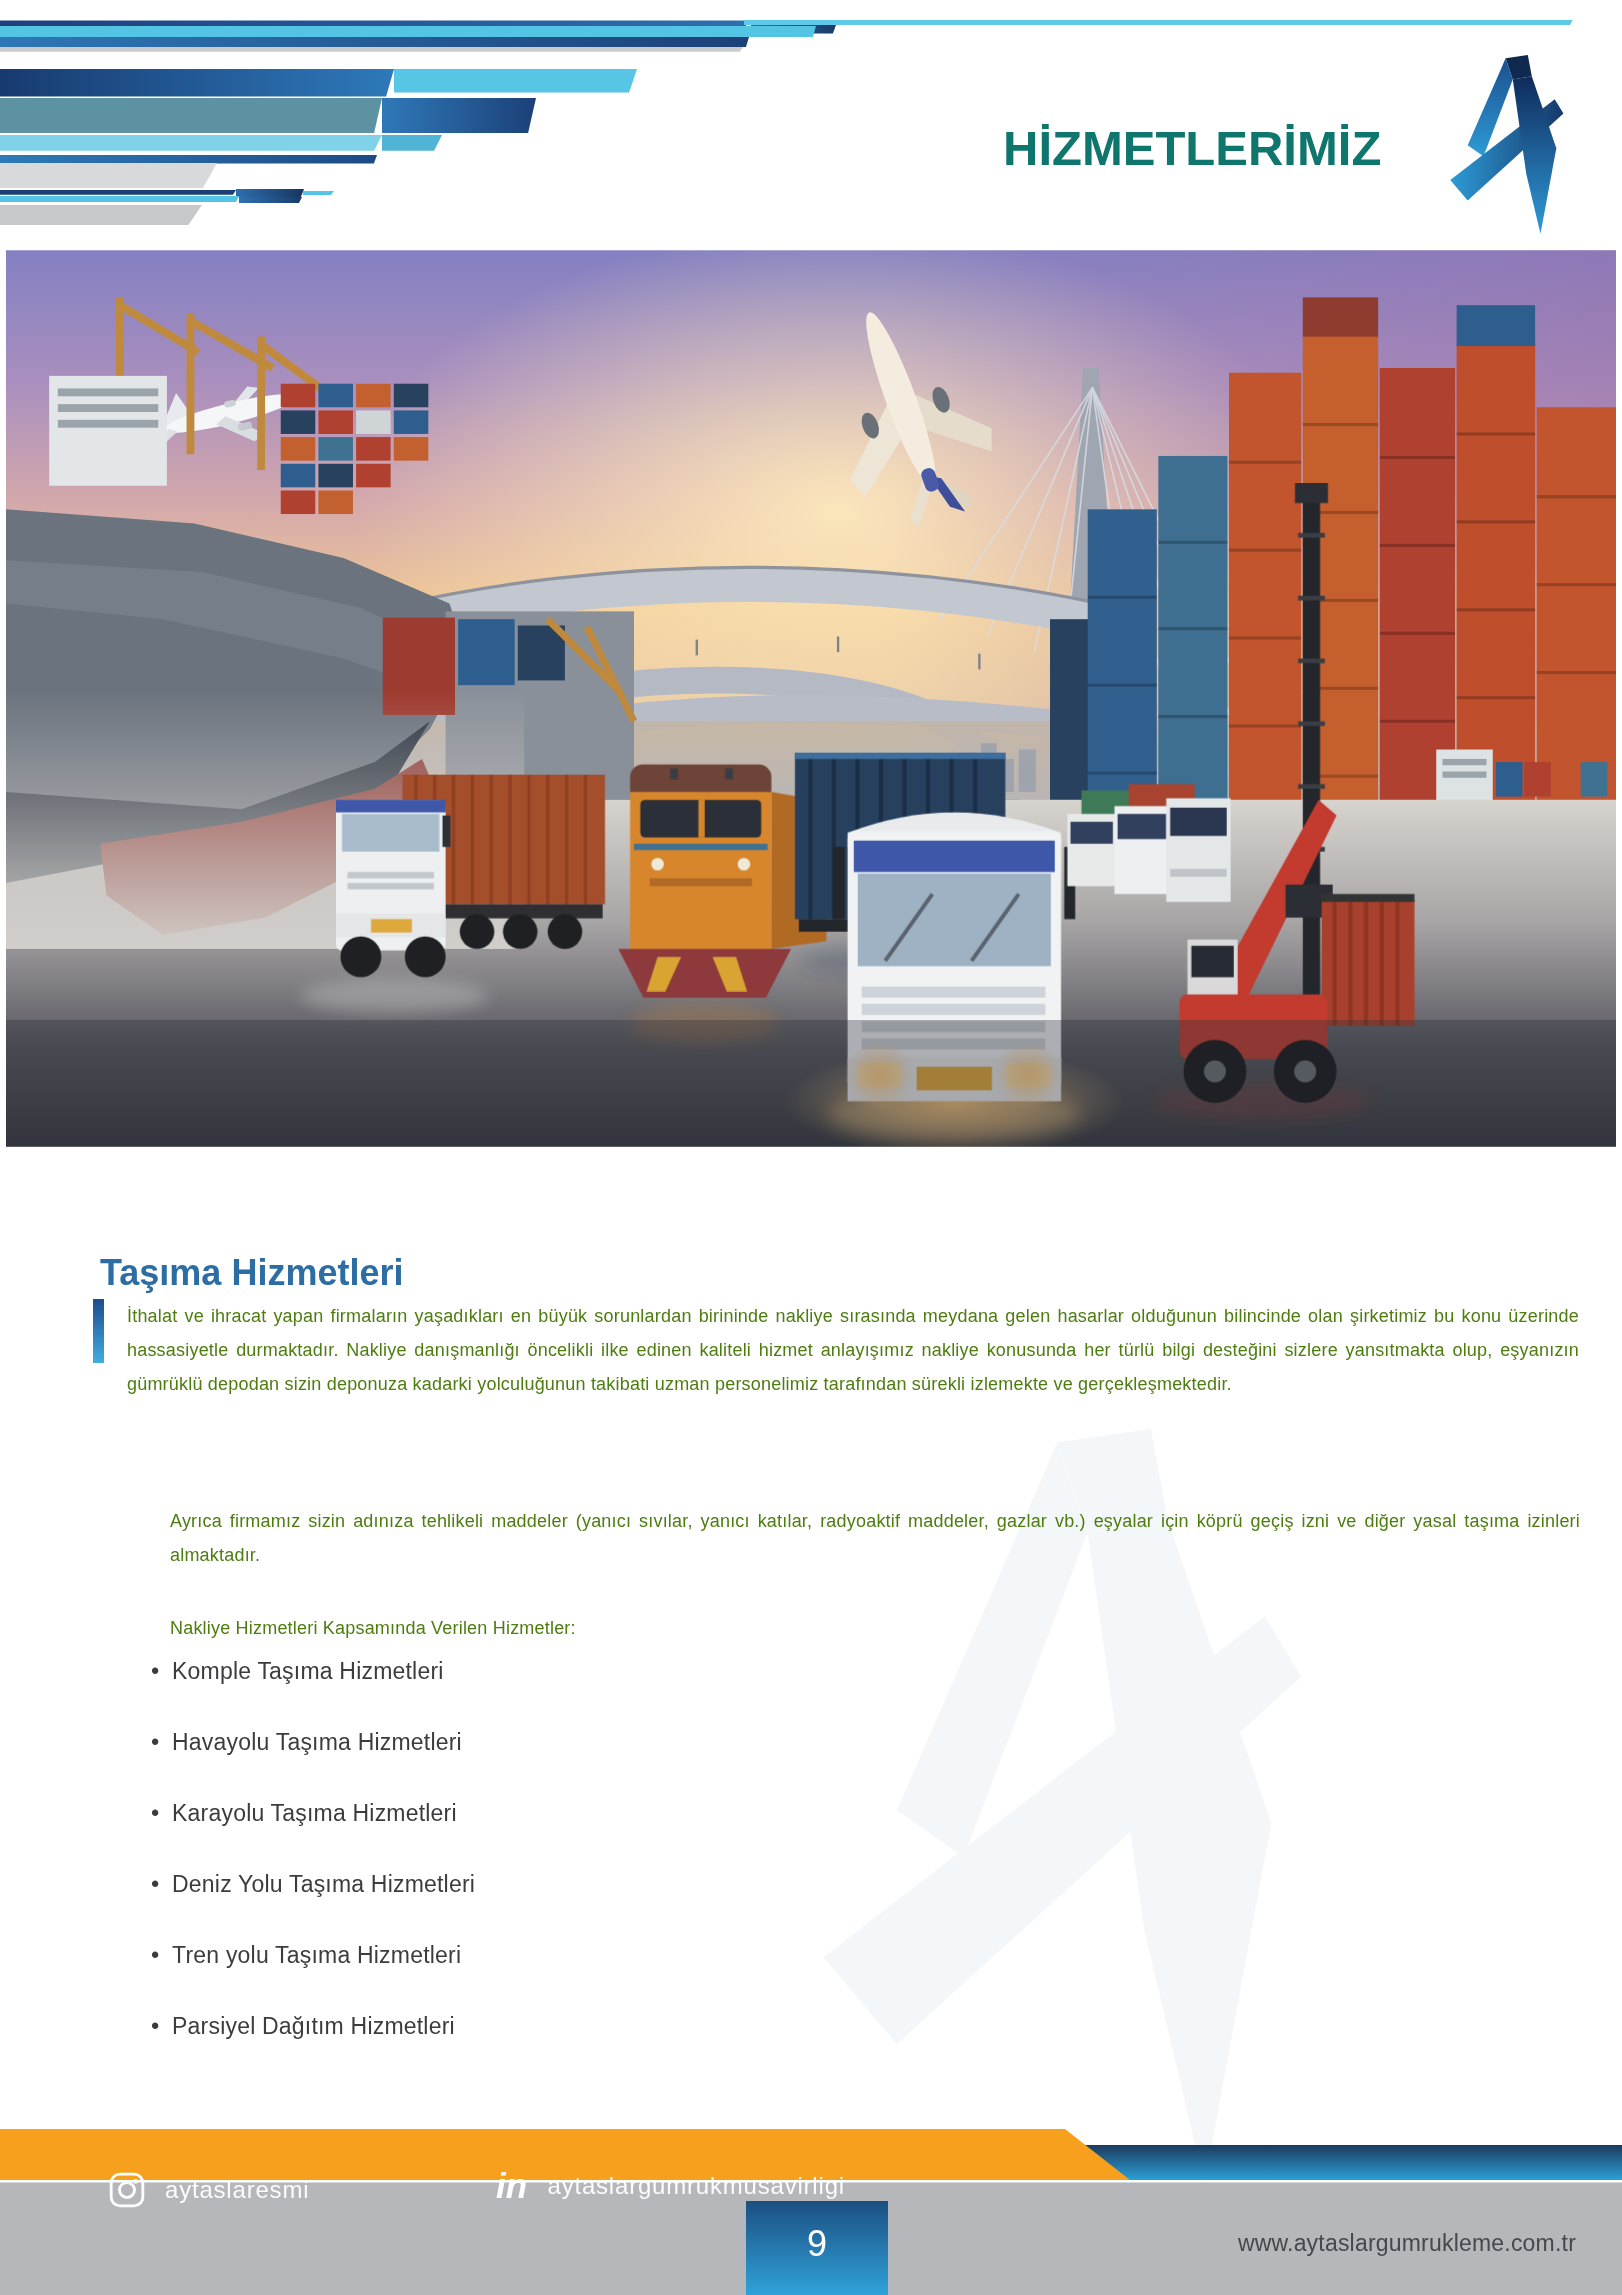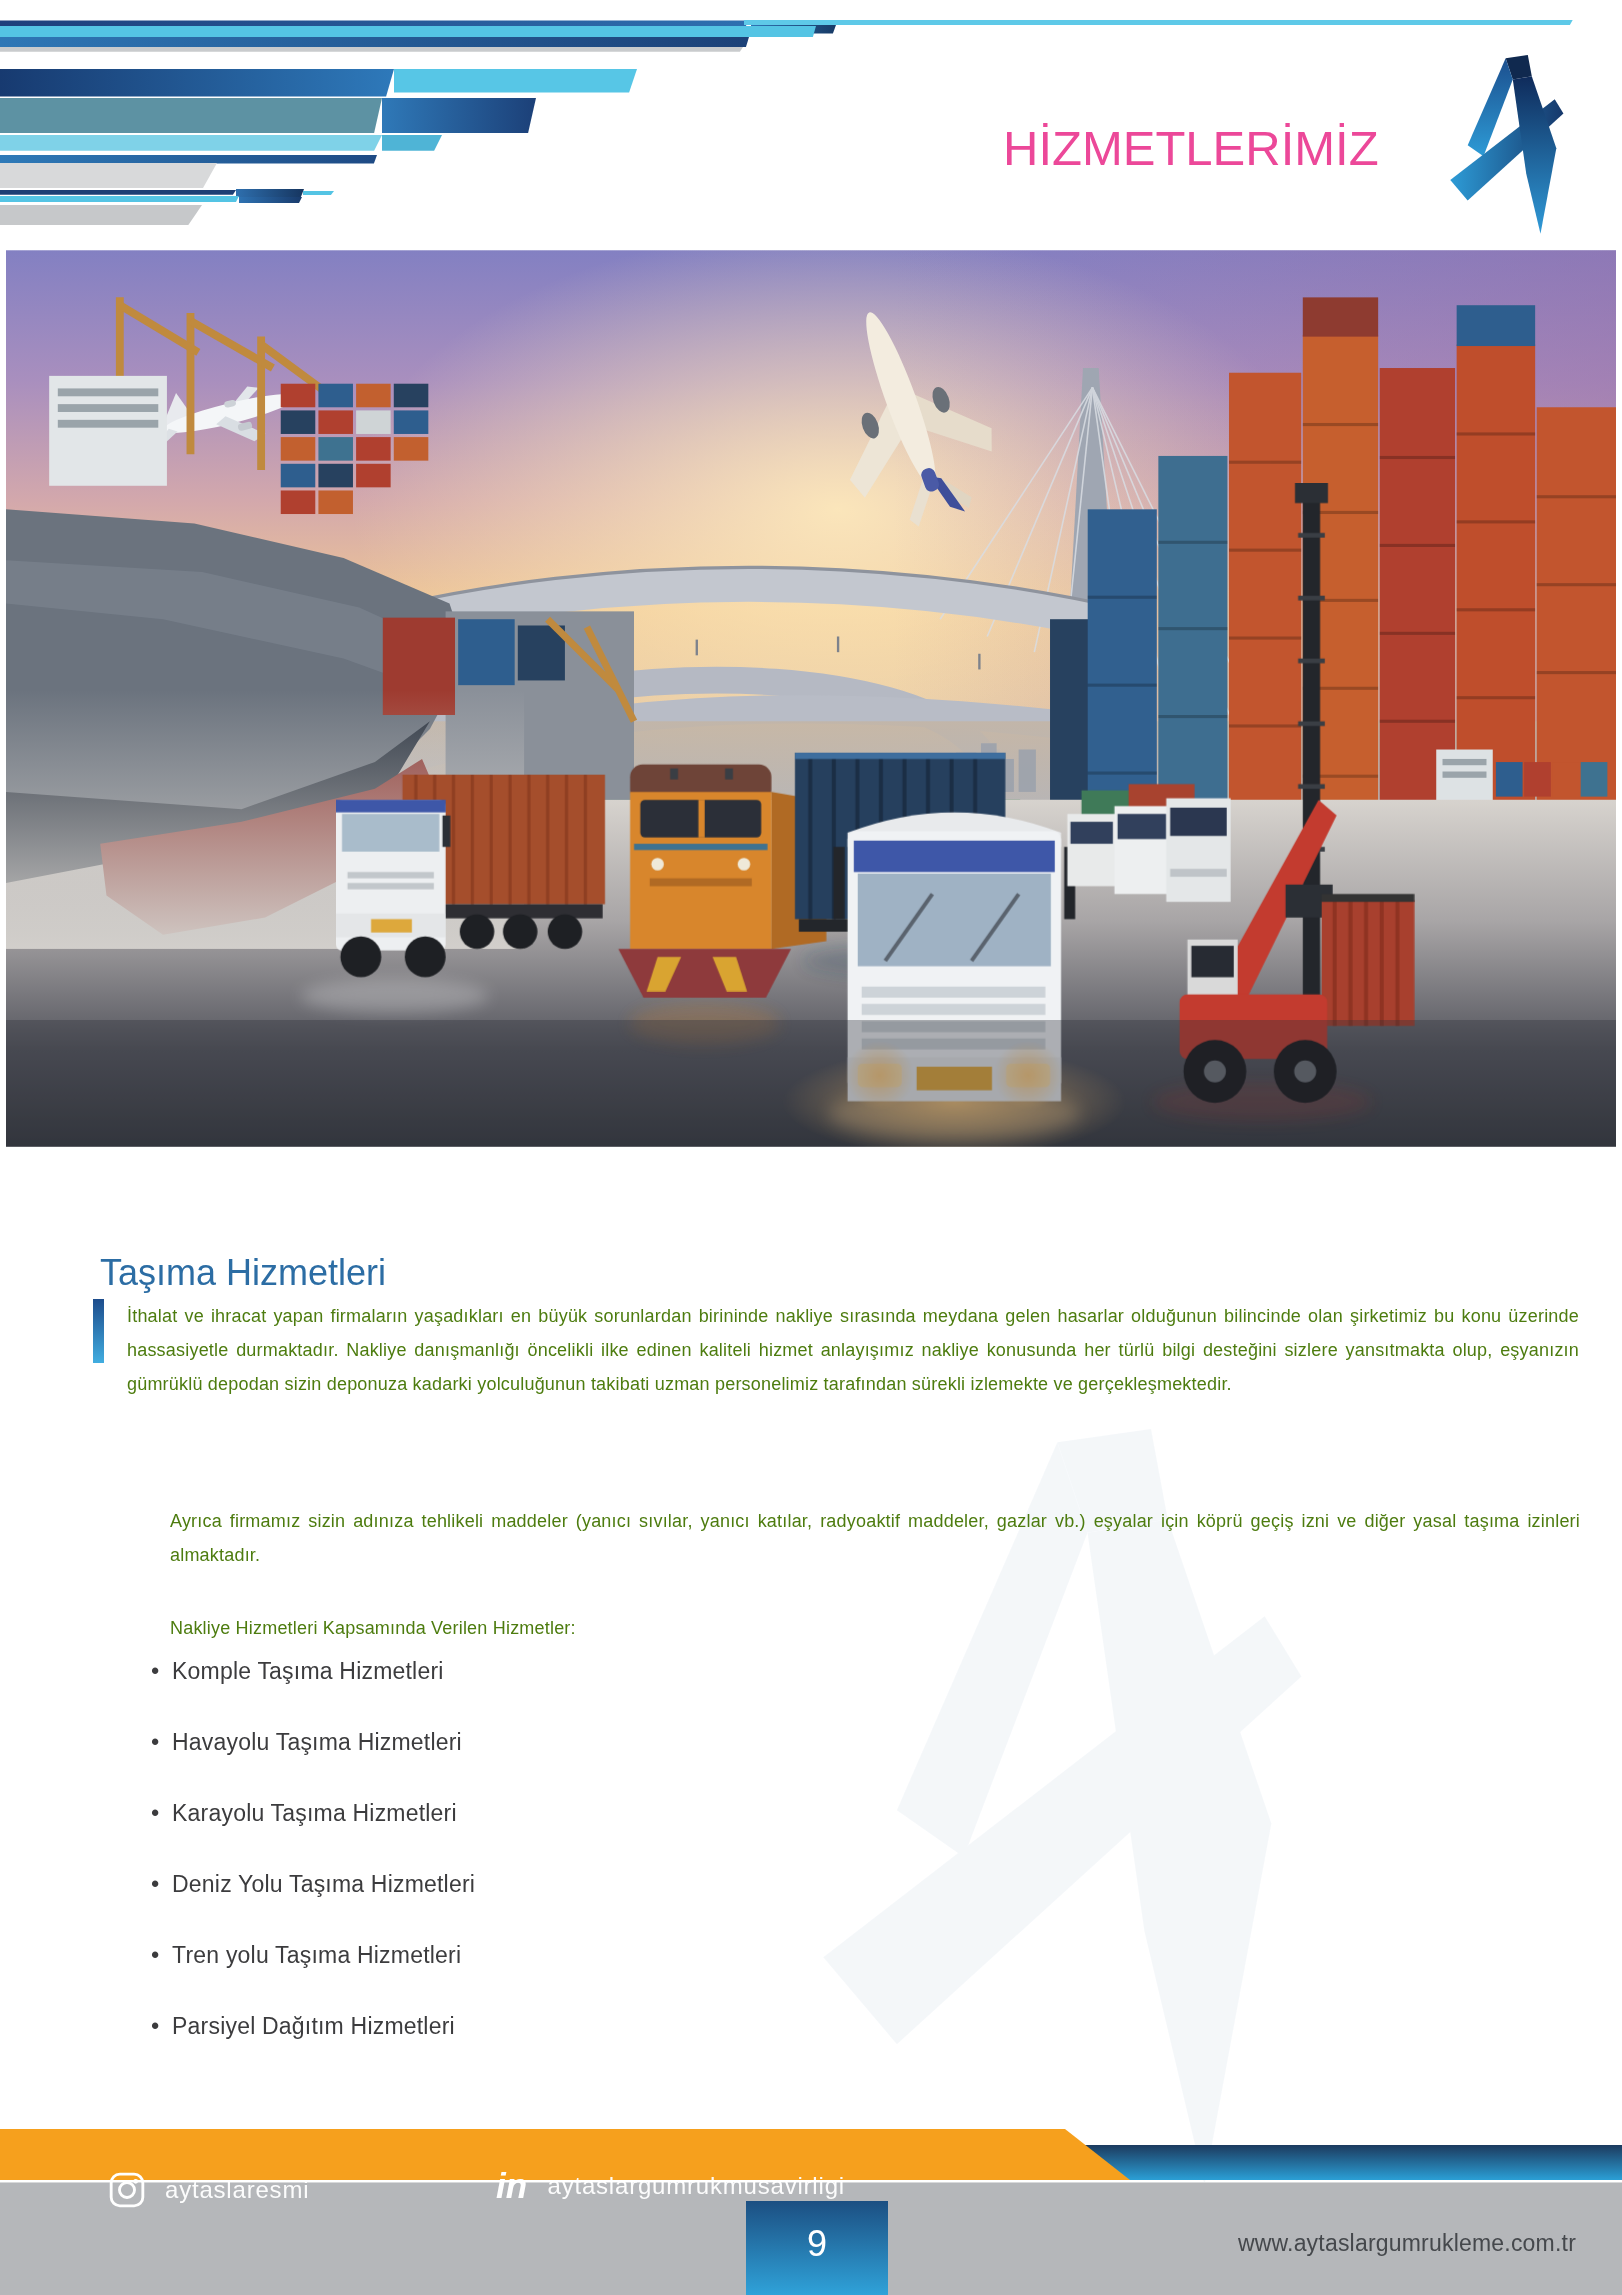--- a/index.html
+++ b/index.html
@@ -29,31 +29,31 @@
   #s14{left:0;top:163px;width:217px;height:25px;background:#D8D9DA;}
   #s15{left:0;top:190px;width:236px;height:4.7px;background:#1D3E74;}
   #s16{left:236px;top:189px;width:68px;height:7.9px;background:linear-gradient(90deg,#2E6FAE,#16355F);}
   #s17{left:303px;top:191px;width:31px;height:3.9px;background:#54C4E4;}
   #s18{left:0;top:196px;width:239px;height:6.3px;background:#54C4E4;}
   #s19{left:239px;top:197px;width:63px;height:6.3px;background:linear-gradient(90deg,#2E72B2,#193B6C);}
   #s20{left:0;top:205px;width:202px;height:20.4px;background:#C6C8CA;}
 
   .page-title{
     position:absolute;left:1003px;top:120px;width:440px;
-    font-size:49px;font-weight:400;letter-spacing:0px;color:#ec4899;
+    font-size:49px;font-weight:700;letter-spacing:0px;color:#0f766e;
   }
   .brand-logo{position:absolute;left:1439px;top:55px;}
 
   
   .hero{position:absolute;left:6.3px;top:250px;width:1610px;height:897px;}
 
   
   .section-heading{
     position:absolute;left:100px;top:1222px;
-    font-size:36px;font-weight:400;color:#2C6DA4;
+    font-size:36px;font-weight:700;color:#2C6DA4;
   }
   .accent-bar{
     position:absolute;left:93px;top:1299px;width:11px;height:64px;
     background:linear-gradient(180deg,#1D4C8C,#41ADE0);
   }
   .body-text{
     position:absolute;color:#4d7c0f;font-size:18px;line-height:34px;
     letter-spacing:0.2px;text-align:justify;margin:16px;
   }
   #para1{left:111px;top:1283px;width:1452px;}

